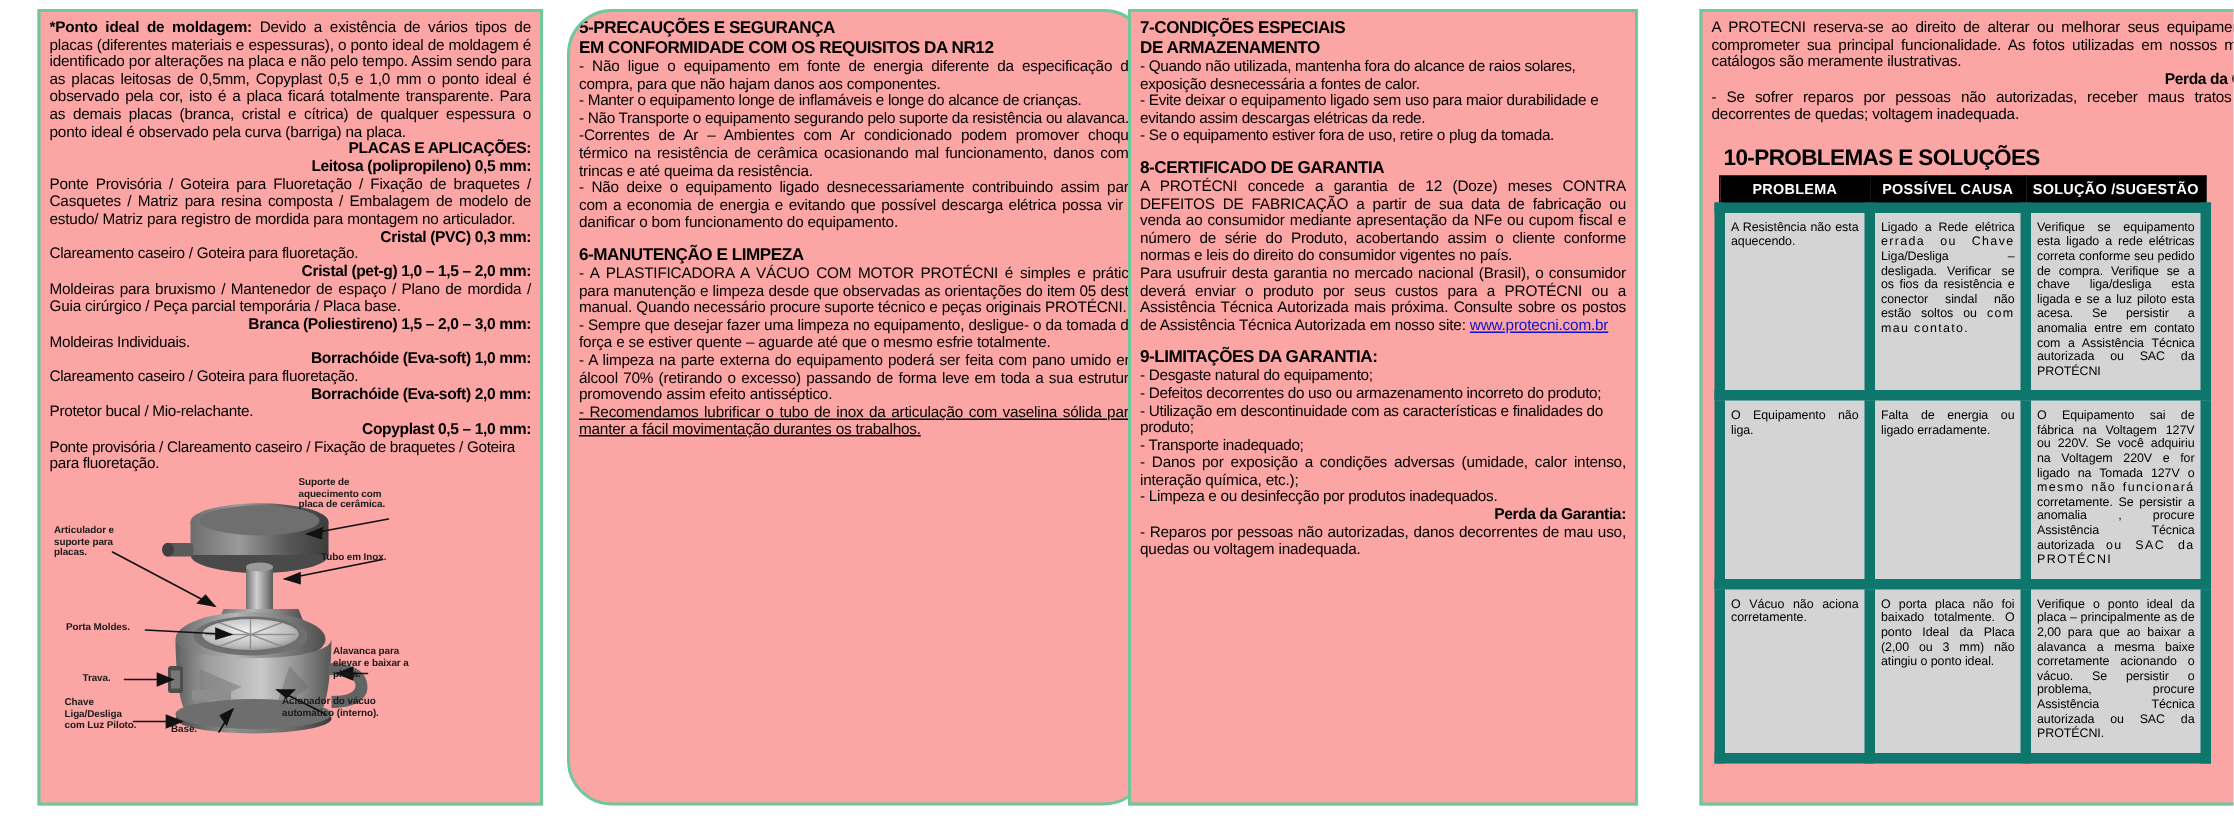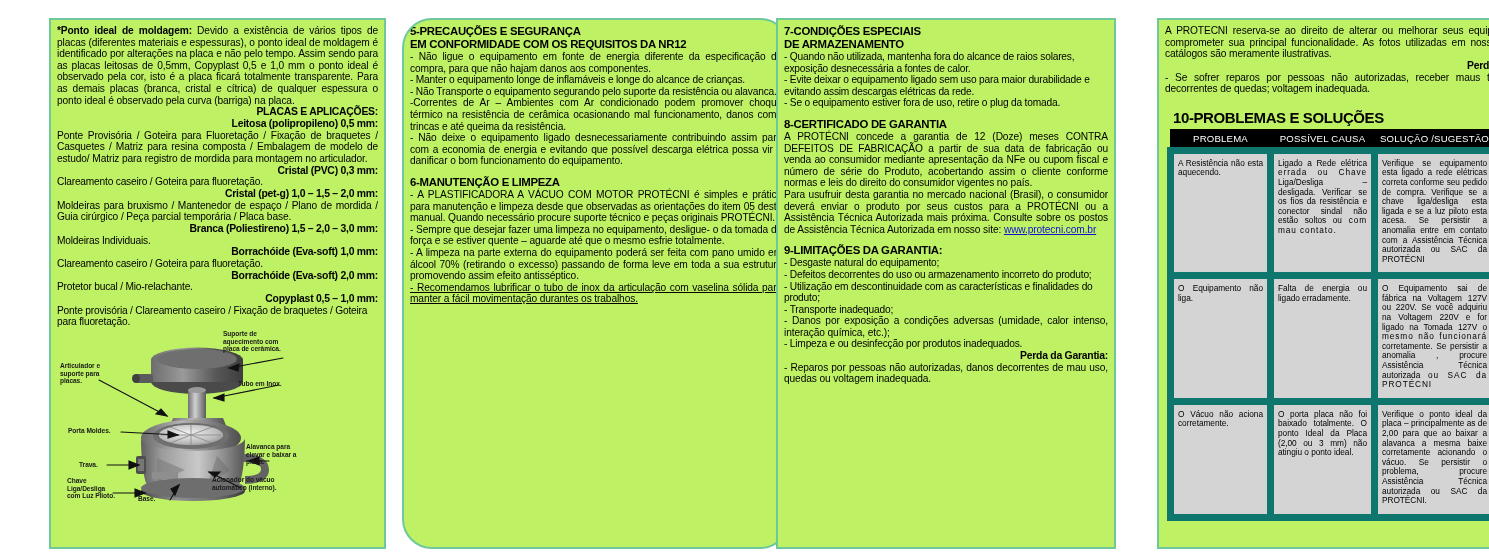--- a/index.html
+++ b/index.html
@@ -15,27 +15,26 @@
     overflow: hidden;
   }
   .page {
     position: relative;
     width: 1489px;
     height: 558px;
     background: #ffffff;
   }
   .panel {
     position: absolute;
-    top: 18px;
+    top: 6px;
     height: 531px;
     border: 2px solid #6ec89b;
-    background: #bef264;
+    background: #fca5a5;
     box-sizing: border-box;
     overflow: hidden;
-    margin-left: 24px;
   }
   #panel-1 { left: 25px;   width: 337px; }
   #panel-2 { left: 378px;  width: 388px; border-radius: 30px; }
   #panel-3 { left: 752px;  width: 340px; }
   #panel-4 { left: 1133px; width: 406px; }
 
   .panel-inner {
     padding: 5px 6px 4px 6px;
   }
 
@@ -89,21 +88,21 @@
   
   .ps-table {
     border-collapse: collapse;
     width: 324px;
     margin-left: 2px;
     table-layout: fixed;
   }
   .ps-table th {
     background: #000000;
     color: #ffffff;
-    font-weight: normal;
+    font-weight: bold;
     font-size: 9.6px;
     padding: 3px 2px 3px 2px;
     letter-spacing: 0.2px;
     border: 1px solid #000000;
   }
   .ps-table td {
     background: #d4d4d4;
     border: 7px solid #0f766e;
     vertical-align: top;
     font-size: 8.3px;

